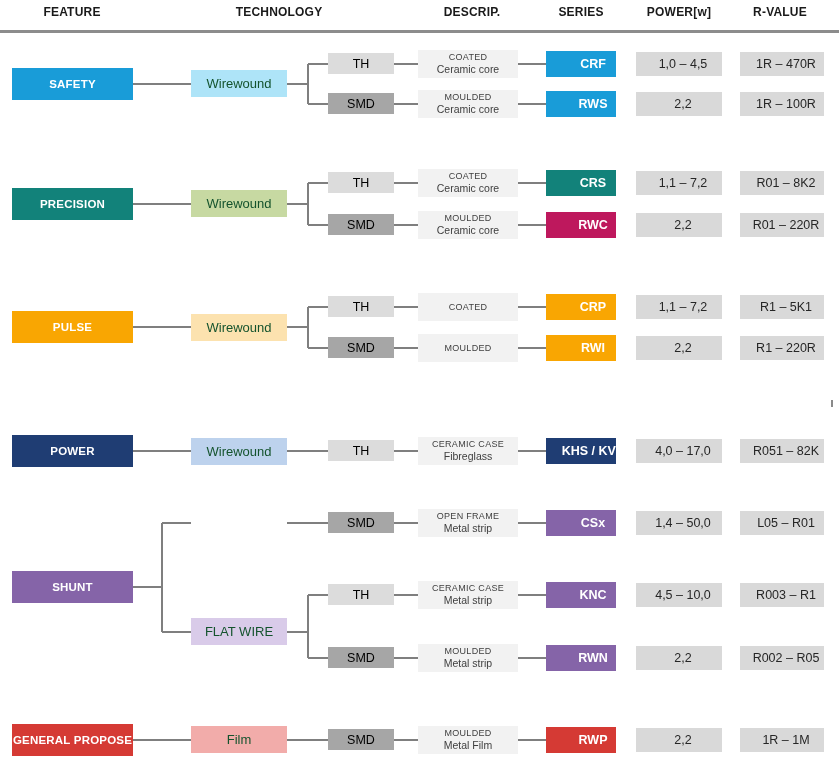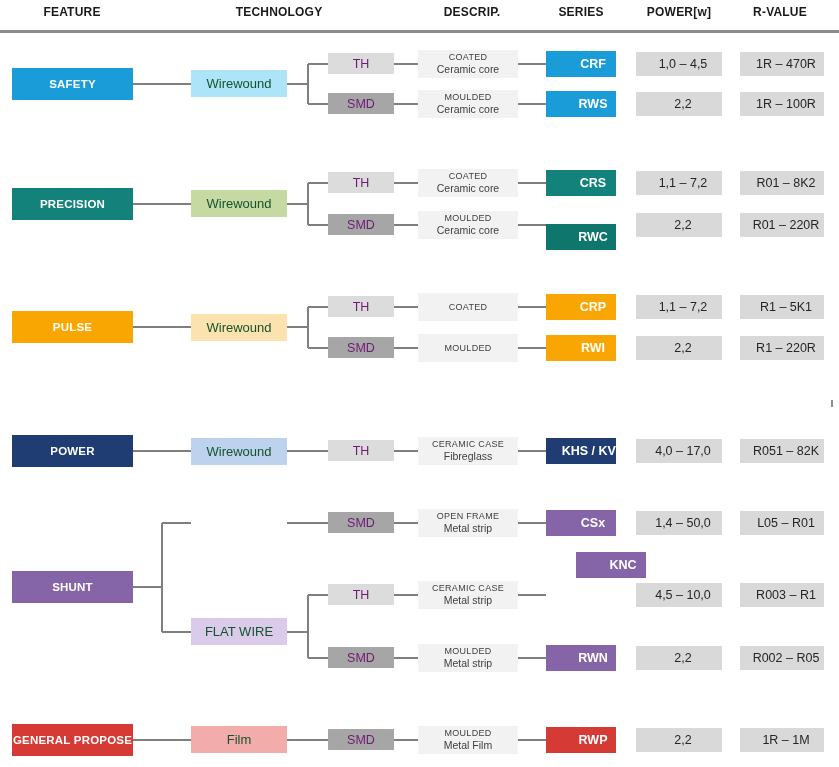--- a/index.html
+++ b/index.html
@@ -13,21 +13,21 @@
     letter-spacing:0.2px; white-space:nowrap;
   }
   .rule { position:absolute; left:0; top:30px; width:839px; height:3px; background:#8c8c8c; }
   svg.wires { position:absolute; left:0; top:0; }
   .box {
     position:absolute; display:flex; align-items:center; justify-content:center;
     box-sizing:border-box; white-space:nowrap;
   }
   .feature { left:12px; width:121px; height:32px; color:#fff; font-weight:bold; font-size:11.5px; letter-spacing:0.2px; }
   .tech    { left:191px; width:96px; height:27px; font-size:13px; color:#14532d; }
-  .mount   { left:328px; width:66px; height:21px; font-size:12.5px; color:#701a75; }
+  .mount   { left:328px; width:66px; height:21px; font-size:12.5px; color:#000000; }
   .mount.th  { background:#dcdcdc; }
   .mount.smd { background:#a6a6a6; }
   .desc { left:418px; width:100px; height:28px; background:#f2f2f2; flex-direction:column; line-height:1.2; }
   .desc .d1 { font-size:9px;   color:#404040; letter-spacing:0.3px; }
   .desc .d2 { font-size:10.5px; color:#404040; }
   .desc span:empty { display:none; }
   .series { left:546px; width:70px; height:26px; color:#fff; font-weight:bold; font-size:12.5px;padding-left:24px; }
   .value  { background:#d9d9d9; font-size:12.5px; color:#262626;padding-left:8px; }
   .power  { left:636px; width:86px; height:24px; }
   .rvalue { left:740px; width:84px; height:24px; }
@@ -96,21 +96,21 @@
   </div>
   <div class="box series" style="top: 170px; background-color: rgb(18, 130, 122);">CRS</div>
   <div class="box value power" style="top:171px">1,1 – 7,2</div>
   <div class="box value rvalue" style="top:171px">R01 – 8K2</div>
 
   <div class="box mount smd" style="top:214px">SMD</div>
   <div class="box desc" style="top:211px">
     <span class="d1">MOULDED</span>
     <span class="d2">Ceramic core</span>
   </div>
-  <div class="box series" style="top: 224px; background-color: #0f766e;">RWC</div>
+  <div class="box series" style="top: 212px; background-color: #be185d;">RWC</div>
   <div class="box value power" style="top:213px">2,2</div>
   <div class="box value rvalue" style="top:213px">R01 – 220R</div>
 
   <div class="box mount th" style="top:296px">TH</div>
   <div class="box desc" style="top:293px">
     <span class="d1">COATED</span>
 
   </div>
   <div class="box series" style="top: 294px; background-color: rgb(249, 166, 2);">CRP</div>
   <div class="box value power" style="top:295px">1,1 – 7,2</div>
@@ -141,21 +141,21 @@
   </div>
   <div class="box series" style="top: 510px; background-color: rgb(133, 100, 168);">CSx</div>
   <div class="box value power" style="top:511px">1,4 – 50,0</div>
   <div class="box value rvalue" style="top:511px">L05 – R01</div>
 
   <div class="box mount th" style="top:584px">TH</div>
   <div class="box desc" style="top:581px">
     <span class="d1">CERAMIC CASE</span>
     <span class="d2">Metal strip</span>
   </div>
-  <div class="box series" style="top: 552px; background-color: rgb(133, 100, 168); margin-left: 30px;">KNC</div>
+  <div class="box series" style="top: 582px; background-color: rgb(133, 100, 168);">KNC</div>
   <div class="box value power" style="top:583px">4,5 – 10,0</div>
   <div class="box value rvalue" style="top:583px">R003 – R1</div>
 
   <div class="box mount smd" style="top:647px">SMD</div>
   <div class="box desc" style="top:644px">
     <span class="d1">MOULDED</span>
     <span class="d2">Metal strip</span>
   </div>
   <div class="box series" style="top: 645px; background-color: rgb(133, 100, 168);">RWN</div>
   <div class="box value power" style="top:646px">2,2</div>

